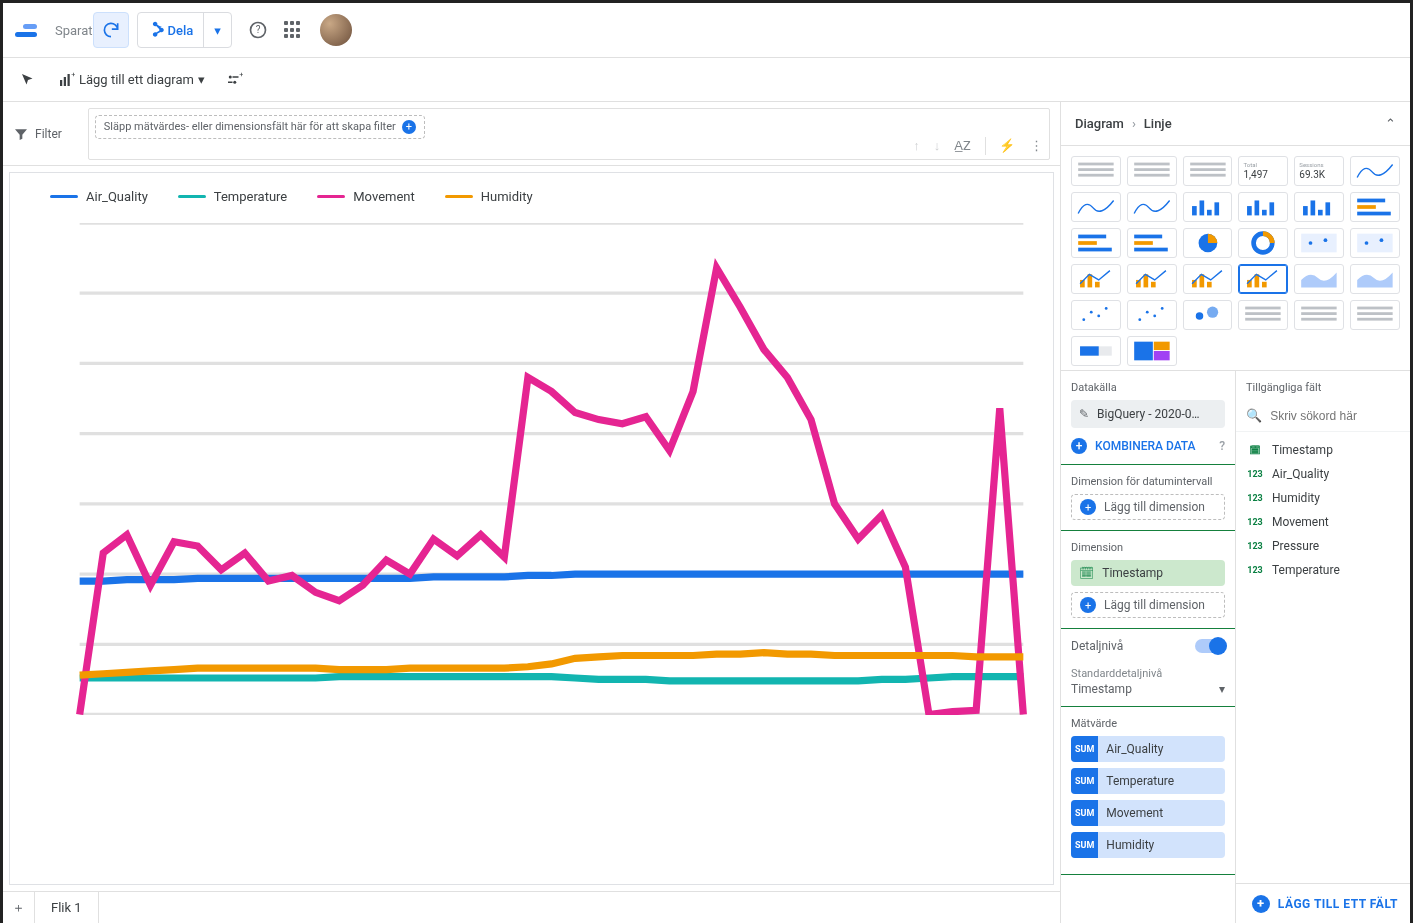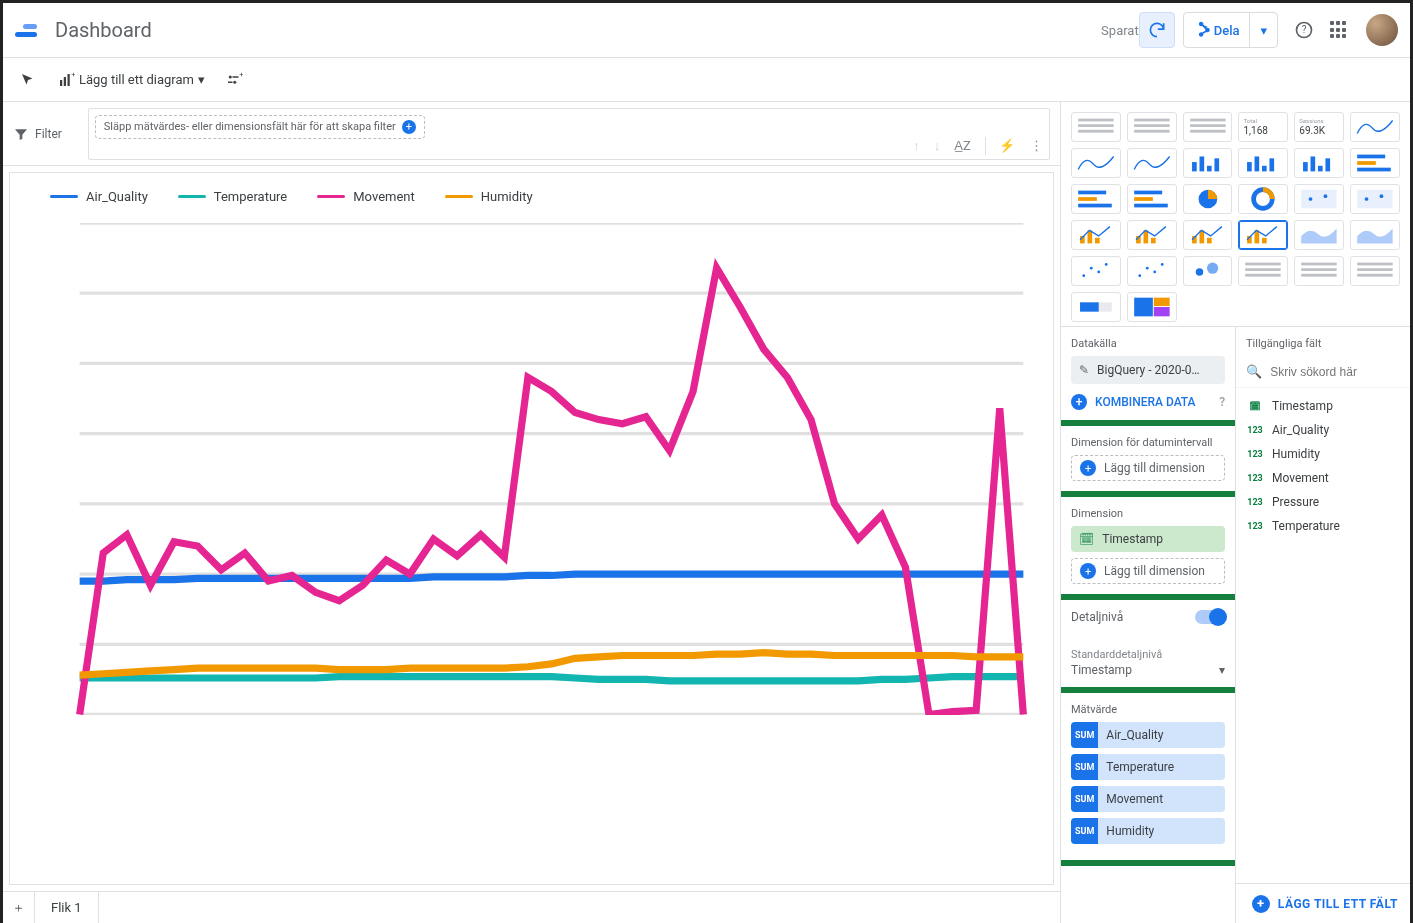--- a/index.html
+++ b/index.html
@@ -54,21 +54,21 @@
 .thumb.sel{border-color:#1a73e8;box-shadow:0 0 0 1px #1a73e8 inset;}
 .mini{width:100%;height:100%;}
 
 .tabs{display:flex;height:40px;border-bottom:1px solid #e0e0e0;}
 .tab{flex:1;display:flex;align-items:center;justify-content:center;font-size:13px;font-weight:500;color:#5f6368;letter-spacing:.5px;cursor:pointer;}
 .tab.active{color:#1a73e8;border-bottom:3px solid #1a73e8;}
 
 .panels{flex:1;display:flex;min-height:0;}
 .pcol{flex:1;overflow-y:auto;}
 .pcol.l{border-right:1px solid #e0e0e0;}
-.sect{padding:10px;border-bottom:6px solid #15803d;}
+.sect{padding:10px;border-bottom:1px solid #15803d;}
 .slabel{font-size:11px;color:#5f6368;margin-bottom:6px;}
 .dsrow{display:flex;align-items:center;background:#eceff1;border-radius:4px;height:28px;padding:0 8px;font-size:12px;gap:8px;color:#3c4043;}
 .dsrow .pen{color:#5f6368;}
 .kombi{display:flex;align-items:center;gap:8px;color:#1a73e8;font-size:12px;font-weight:500;margin-top:10px;}
 .kombi .pls{width:16px;height:16px;background:#1a73e8;border-radius:50%;color:#fff;display:flex;align-items:center;justify-content:center;font-size:12px;}
 .kombi .q{margin-left:auto;color:#9aa0a6;}
 .addchip{border:1px dashed #bdbdbd;border-radius:4px;height:26px;display:flex;align-items:center;padding:0 8px;font-size:12px;color:#5f6368;gap:8px;}
 .addchip .pls{width:16px;height:16px;background:#1a73e8;border-radius:50%;color:#fff;display:flex;align-items:center;justify-content:center;font-size:11px;}
 .dimchip{background:#cce8cd;border-radius:4px;height:26px;display:flex;align-items:center;padding:0 8px;font-size:12px;gap:8px;}
 .dimchip .ic{color:#0b8043;}
@@ -97,21 +97,20 @@
 </style>
 </head>
 <body>
 
 <div class="app">
   <div class="header">
     <div class="logo">
         <div class="b1"></div>
         <div class="b2"></div>
       </div>
-    <div class="title">Dashboard</div>
     <div class="status">Sparat</div>
     <div class="iconbtn active">
         <svg width="20" height="20" viewBox="0 0 24 24">
           <path fill="none" stroke="currentColor" stroke-width="2" d="M20 11A8 8 0 1 0 12 20 M20 4v7h-7"></path>
         </svg>
       </div>
     <div class="sharebtn">
       <div class="seg">
           <svg width="18" height="18" viewBox="0 0 24 24">
             <path fill="currentColor" d="M15 12c0-1.7 1.3-3 3-3s3 1.3 3 3-1.3 3-3 3c-.5 0-1-.1-1.4-.4l-4.2 2.4c0 .3.1.6.1 1 0 1.7-1.3 3-3 3s-3-1.3-3-3 1.3-3 3-3c.5 0 1 .1 1.4.4l4.2-2.4c0-.3-.1-.6-.1-1s0-.7.1-1L11 6.6C10.6 6.9 10 7 9.5 7c-1.7 0-3-1.3-3-3s1.3-3 3-3 3 1.3 3 3c0 .4 0 .7-.1 1l4.2 2.4c.4-.3.9-.4 1.4-.4"></path>
@@ -261,20 +260,26 @@
         </div>
       </div>
 
       <div class="footer">
         <div class="addtab">＋</div>
         <div class="pagetab">Flik 1</div>
       </div>
     </div>
 
     <div class="right">
+      <div class="crumb">
+        <span>Diagram</span>
+        <span class="sep">›</span>
+        <span>Linje</span>
+        <span class="exp">⌃</span>
+      </div>
       <div class="gallery" id="gallery">
           <div class="thumb">
             <svg class="mini" viewBox="0 0 46 30">
               <rect x="4" y="6" width="38" height="3" fill="#bdc1c6"></rect>
               <rect x="4" y="12" width="38" height="3" fill="#bdc1c6"></rect>
               <rect x="4" y="18" width="38" height="3" fill="#bdc1c6"></rect>
             </svg>
           </div>
           <div class="thumb">
             <svg class="mini" viewBox="0 0 46 30">
@@ -286,21 +291,21 @@
           <div class="thumb">
             <svg class="mini" viewBox="0 0 46 30">
               <rect x="4" y="6" width="38" height="3" fill="#bdc1c6"></rect>
               <rect x="4" y="12" width="38" height="3" fill="#bdc1c6"></rect>
               <rect x="4" y="18" width="38" height="3" fill="#bdc1c6"></rect>
             </svg>
           </div>
           <div class="thumb">
             <div style="font-size:6px;line-height:1.2;padding:2px 4px;width:100%">
               <div style="color:#9aa0a6">Total</div>
-              <div style="font-size:10px;color:#3c4043">1,168</div>
+              <div style="font-size:10px;color:#3c4043">1,497</div>
             </div>
           </div>
           <div class="thumb">
             <div style="font-size:6px;line-height:1.2;padding:2px 4px;width:100%">
               <div style="color:#9aa0a6">Sessions</div>
               <div style="font-size:10px;color:#3c4043">69.3K</div>
             </div>
           </div>
           <div class="thumb">
             <svg class="mini" viewBox="0 0 46 30">
@@ -517,21 +522,21 @@
             <div class="addchip" style="margin-top:6px">
                 <span class="pls">+</span>
                 <span>Lägg till dimension</span>
               </div>
           </div>
           <div class="sect">
             <div class="togglerow">
                 <span>Detaljnivå</span>
                 <div class="toggle"></div>
               </div>
-            <div class="sel" style="margin-top:24px">Standarddetaljnivå</div>
+            <div class="sel" style="margin-top:14px">Standarddetaljnivå</div>
             <div class="selval">
                 <span>Timestamp</span>
                 <span>▾</span>
               </div>
           </div>
           <div class="sect">
             <div class="slabel">Mätvärde</div>
             <div id="metrics">
                 <div class="metchip">
                   <span class="agg">SUM</span>

